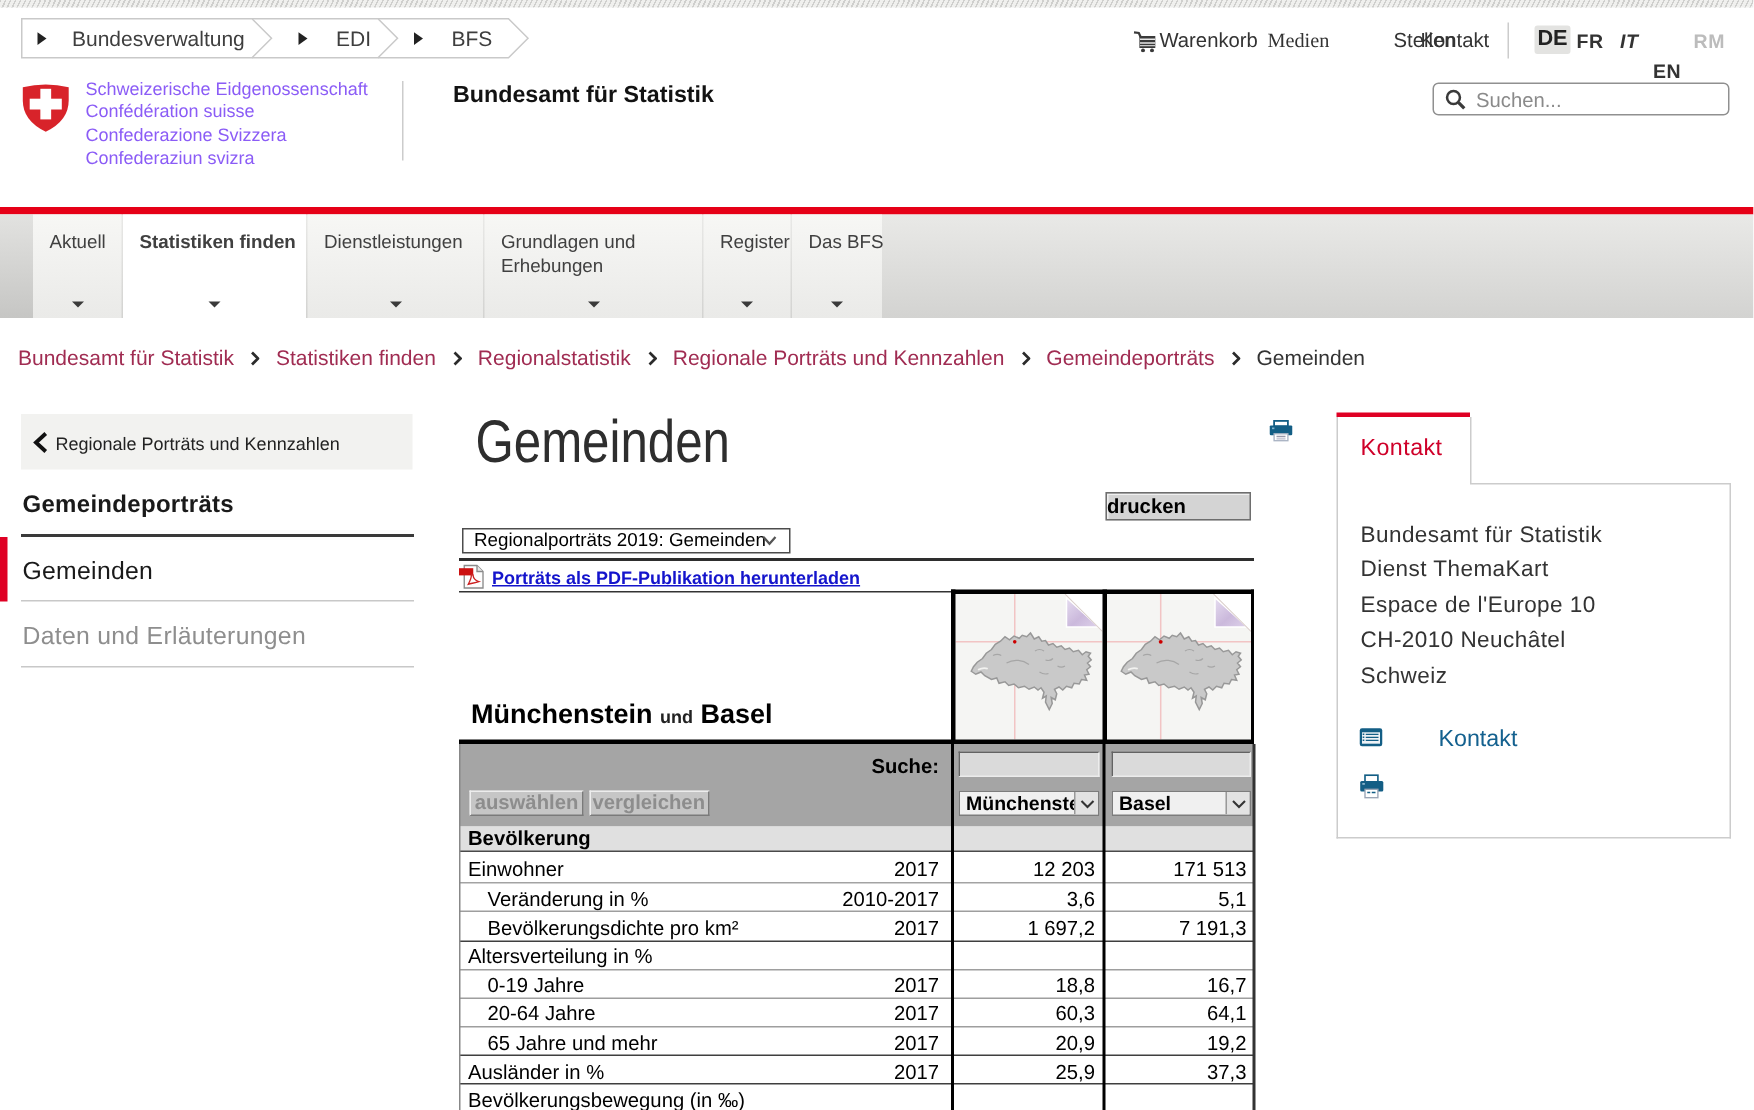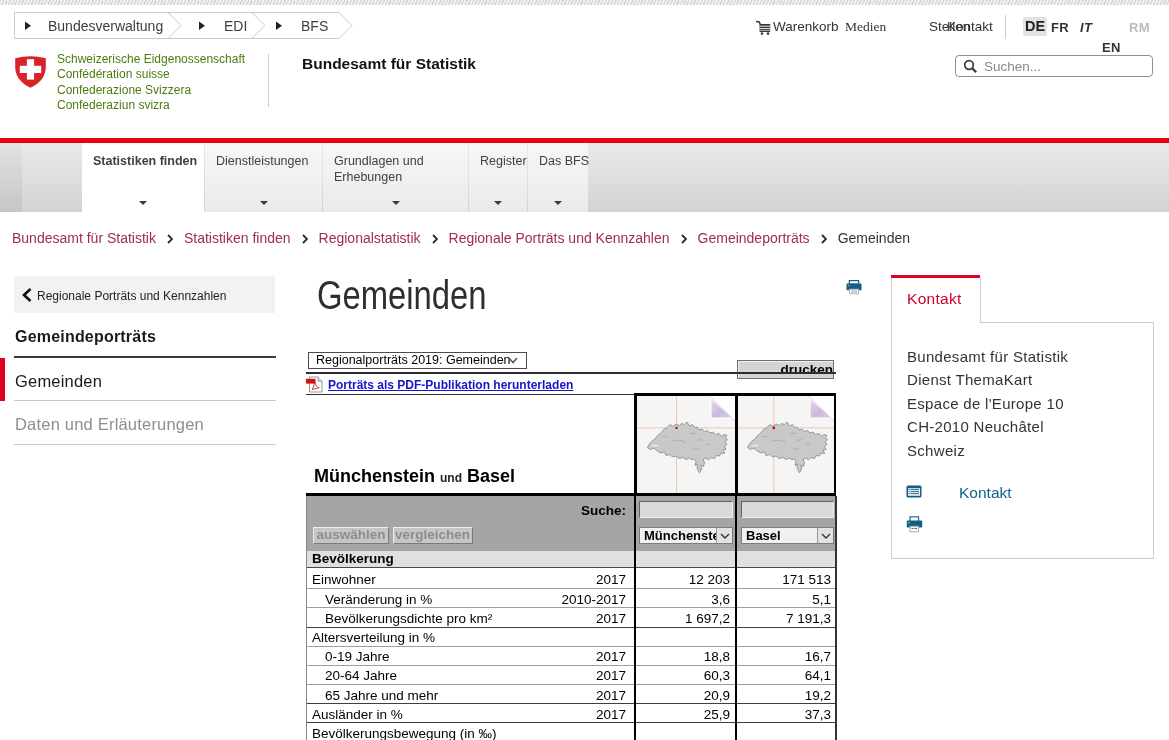--- a/index.html
+++ b/index.html
@@ -7,21 +7,21 @@
   html,body { background:#fff; }
   body { font-family:"Liberation Sans", sans-serif; width:1169px; height:740px; position:relative; overflow:hidden; }
   .abs { position:absolute; }
   .stripes { left:0; top:0; width:1169px; height:5px;
     background:repeating-linear-gradient(115deg,#cfcfcd 0 1px,#f0f0ee 1px 3px); }
   .toplink { font-size:13.5px; color:#333; top:19px; height:16px; line-height:16px; }
   .lang { font-weight:bold; letter-spacing:0.4px; font-size:13px; top:20px; }
   .debox { top:17px; font-weight:bold; width:24px; height:19px; background:#e3e3e1; border-radius:2px;
     text-align:center; line-height:19px; font-size:14.5px; color:#222; }
   .vsep { background:#ccc; }
-  .logotxt { left:57px; top:52px; font-size:12px; line-height:15.3px; color:#4d7c0f; }
+  .logotxt { left:57px; top:52px; font-size:12px; line-height:15.3px; color:#8b5cf6; }
   .bfsname { left:302px; top:55px; font-size:15.5px; font-weight:bold; color:#121212; }
   .search { left:955px; top:55px; width:198px; height:22px; border:1px solid #909090; border-radius:4px; background:#fff; }
   .redline { left:0; top:138px; width:1169px; height:5px; background:#e60017; }
   .navstrip { left:0; top:143px; width:1169px; height:69px;
     background:linear-gradient(#e9e9e7,#d3d3d1); }
   .tab { position:absolute; top:0; height:69px; background:linear-gradient(#f7f7f5,#eaeae8);
     font-size:12.5px; color:#404040; padding:11px 0 0 11px; line-height:15.5px; white-space:nowrap; }
   .tab.active { background:#fff; font-weight:bold; }
   .tabarr { position:absolute; bottom:7px; left:50%; margin-left:-4px; width:0; height:0;
     border-left:4px solid transparent; border-right:4px solid transparent; border-top:4.5px solid #3a3a3a; }
@@ -30,23 +30,23 @@
   .bc2 .sep { display:inline-block; margin:0 11px; position:relative; top:1px; }
   .bc2 .cur { color:#333; }
   
   .backbox { left:14px; top:276px; width:261px; height:37px; background:#f2f2f0; }
   .sideitem { left:15px; font-size:16.5px; color:#1a1a1a; letter-spacing:0.2px; }
   .sideline { left:14px; width:262px; height:1px; background:#c8c8c8; }
   
   h1.main { left:317px; top:275px; font-size:40px; font-weight:400; color:#2e2e2e; line-height:1; transform:scaleX(0.82); transform-origin:0 0; }
   .selbox { left:308px; top:352px; width:219px; height:17px; border:1.5px solid #4c4c4c; background:#fff;
     font-size:12.5px; color:#000; line-height:15px; padding-left:7px; white-space:nowrap; overflow:hidden; }
-  .drucken { left:737px; top:360px; width:97px; height:19px; background:#d4d4d4; border:1px solid #6e6e6e;
+  .drucken { left:737px; top:328px; width:97px; height:19px; background:#d4d4d4; border:1px solid #6e6e6e;
     box-shadow:inset 1px 1px 0 #f0f0f0; font-size:13.5px; font-weight:bold; color:#000;
-    text-align:right; line-height:17px; }
+    text-align:left; line-height:17px; }
   .hr1 { left:306px; top:372px; width:530px; height:2px; background:#2e2e2e; }
   .pdflink { left:328px; top:378px; font-size:12px; font-weight:bold; color:#1414cc; text-decoration:underline; }
   .tabletop { left:306px; top:393.5px; width:530px; height:1px; background:#333; }
   
   .mapint { top:395.5px; height:97.5px; background:#f5f5f3; }
   .blk { background:#000; }
   
   .suche { left:306px; top:495.5px; width:530px; height:55px; background:#a5a5a5; }
   .suchelab { left:560px; top:503px; width:66px; text-align:right; font-size:13.5px; font-weight:bold; color:#000; }
   .inpt { top:501px; height:17px; background:#dadada; border:1px solid; border-color:#636363 #ececec #ececec #636363; }
@@ -121,20 +121,21 @@
 <div class="abs search"></div>
 <svg class="abs" style="left:963px; top:59px;" width="15" height="15" viewBox="0 0 15 15">
   <circle cx="6" cy="6" r="4.3" fill="none" stroke="#3a3a3a" stroke-width="1.7"></circle>
   <line x1="9.4" y1="9.4" x2="13.2" y2="13.2" stroke="#3a3a3a" stroke-width="2.2"></line>
 </svg>
 <div class="abs" style="left:984px; top:59px; font-size:13.5px; color:#8a8a8a;">Suchen...</div>
 
 <div class="abs redline"></div>
 <div class="abs navstrip">
   <div style="position:absolute; left:0; top:0; width:22px; height:69px; background:linear-gradient(#e2e2e0,#c6c6c4);"></div>
+  <div class="tab" style="left:22px; width:59px;">Aktuell<i class="tabarr"></i></div>
   <div class="tab active" style="left:82px; width:122px;">Statistiken finden<i class="tabarr"></i></div>
   <div class="tab" style="left:205px; width:117px;">Dienstleistungen<i class="tabarr"></i></div>
   <div class="tab" style="left:323px; width:145px; white-space:normal;">Grundlagen und Erhebungen<i class="tabarr"></i></div>
   <div class="tab" style="left:469px; width:58px;">Register<i class="tabarr"></i></div>
   <div class="tab" style="left:528px; width:60px;">Das BFS<i class="tabarr"></i></div>
 </div>
 
 <div class="abs bc2">
   <a>Bundesamt für Statistik</a><span class="sep"><svg width="6" height="10" viewBox="0 0 6 10">
         <polyline points="1,1 5,5 1,9" fill="none" stroke="#2b2b2b" stroke-width="1.8"></polyline>

